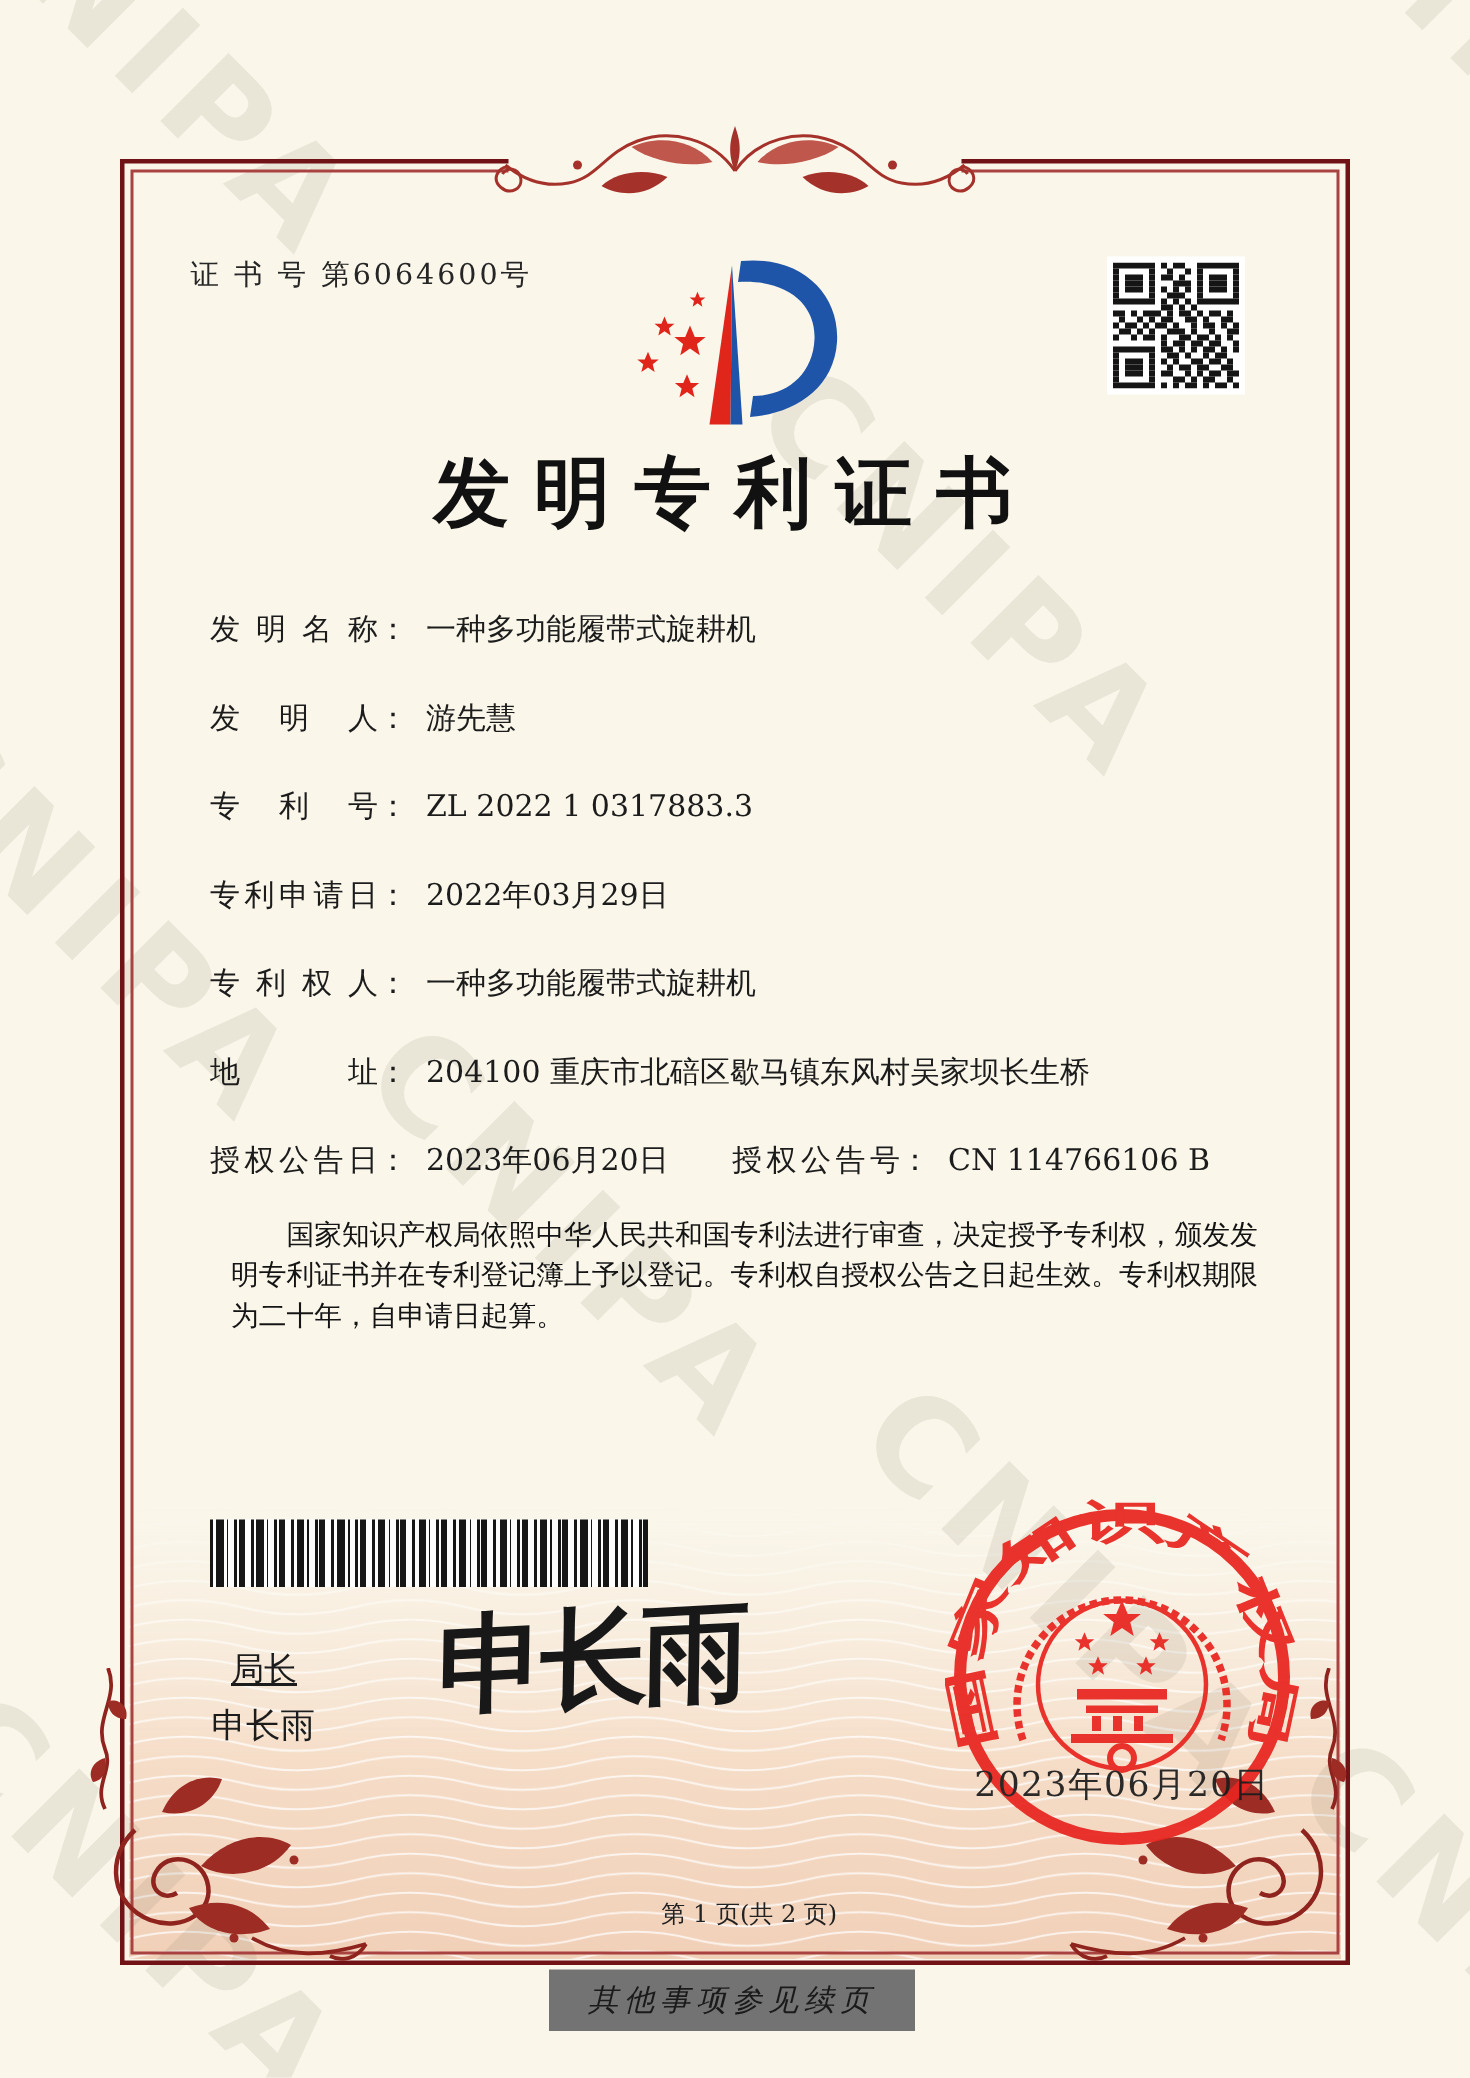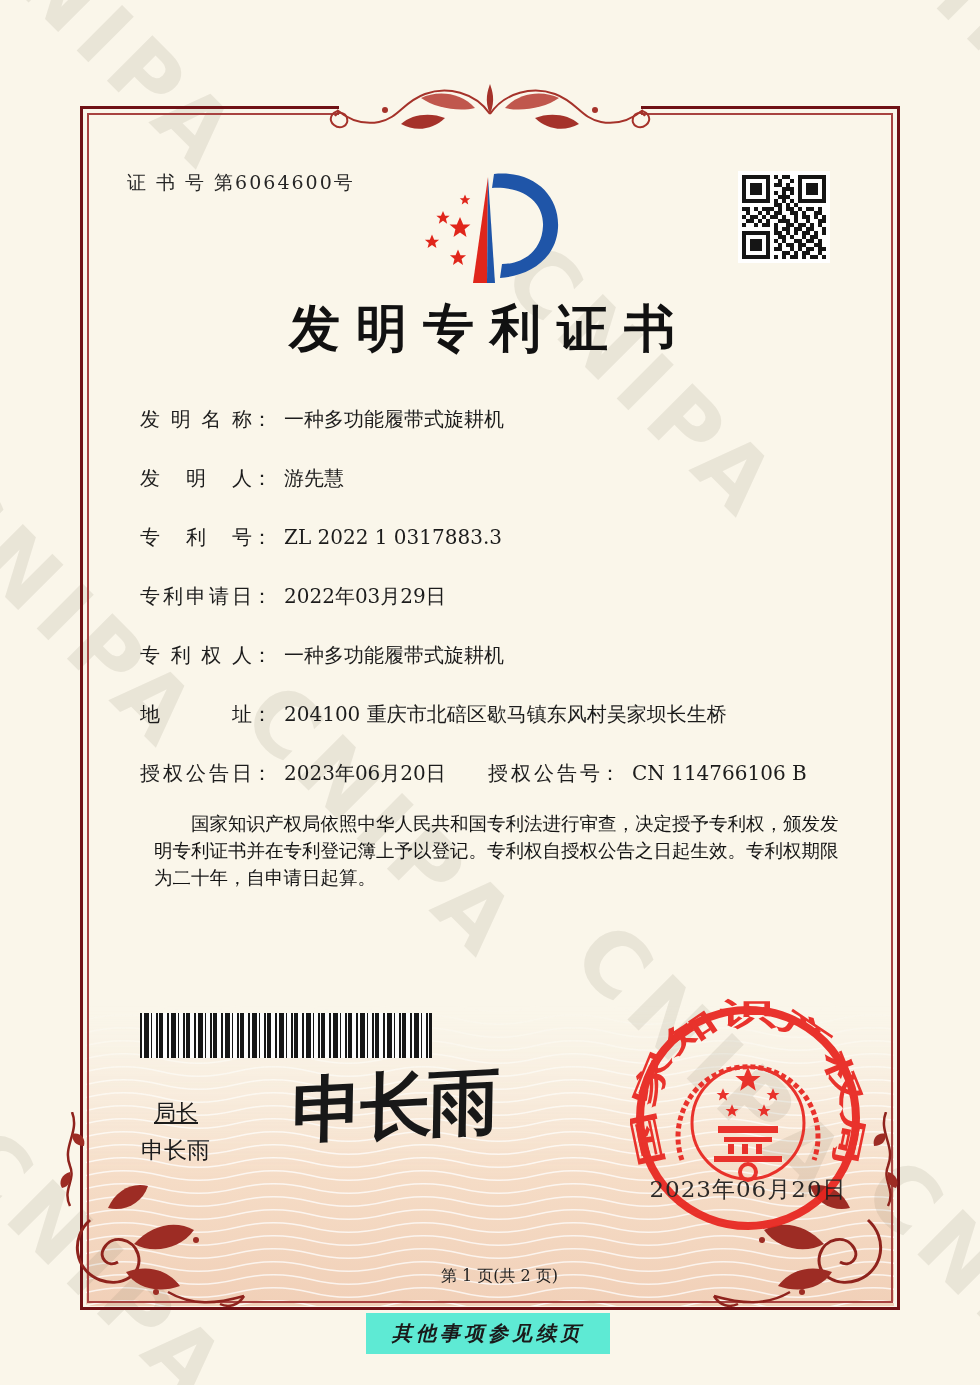--- a/index.html
+++ b/index.html
@@ -64,22 +64,22 @@
   .signature{
     position:absolute;left:292px;top:1058px;width:230px;z-index:3;
     font-size:72px;letter-spacing:-4px;font-weight:bold;color:#181818;
     transform:rotate(-3deg) skewX(-4deg);white-space:nowrap;
   }
   
   .seal{position:absolute;left:630px;top:998px;width:236px;height:250px;z-index:4;opacity:.93;}
   
   .page-no{position:absolute;left:80px;top:1266px;width:839px;z-index:3;text-align:center;font-size:16px;color:#222;}
   .cont-note{
-    position:absolute;left:366px;top:1313px;z-index:3;background:#5eead4;
-    padding:7px 26px;font-size:20px;letter-spacing:4px;color:#1a1a1a;font-style:italic;font-weight:bold;
+    position:absolute;left:366px;top:1313px;z-index:3;background:#737373;
+    padding:7px 26px;font-size:20px;letter-spacing:4px;color:#1a1a1a;font-style:italic;
   }
   .orn{z-index:3;pointer-events:none;}
 </style>
 </head>
 <body>
 
 <div class="wm" style="left:-70px;top:-18px;">CNIPA</div>
 <div class="wm" style="left:790px;top:-60px;">CNIPA</div>
 <div class="wm" style="left:470px;top:330px;">CNIPA</div>
 <div class="wm" style="left:-110px;top:560px;">CNIPA</div>

